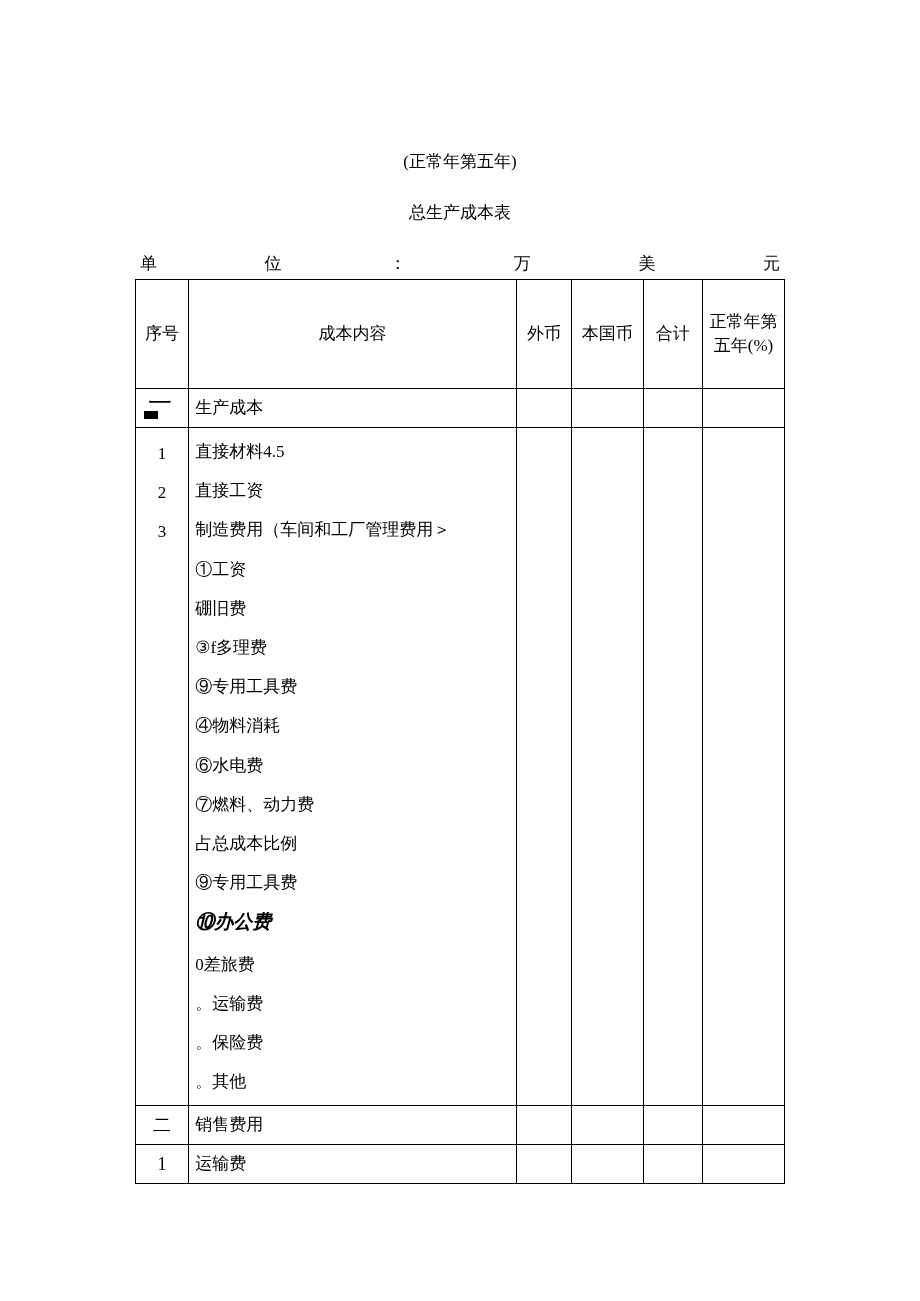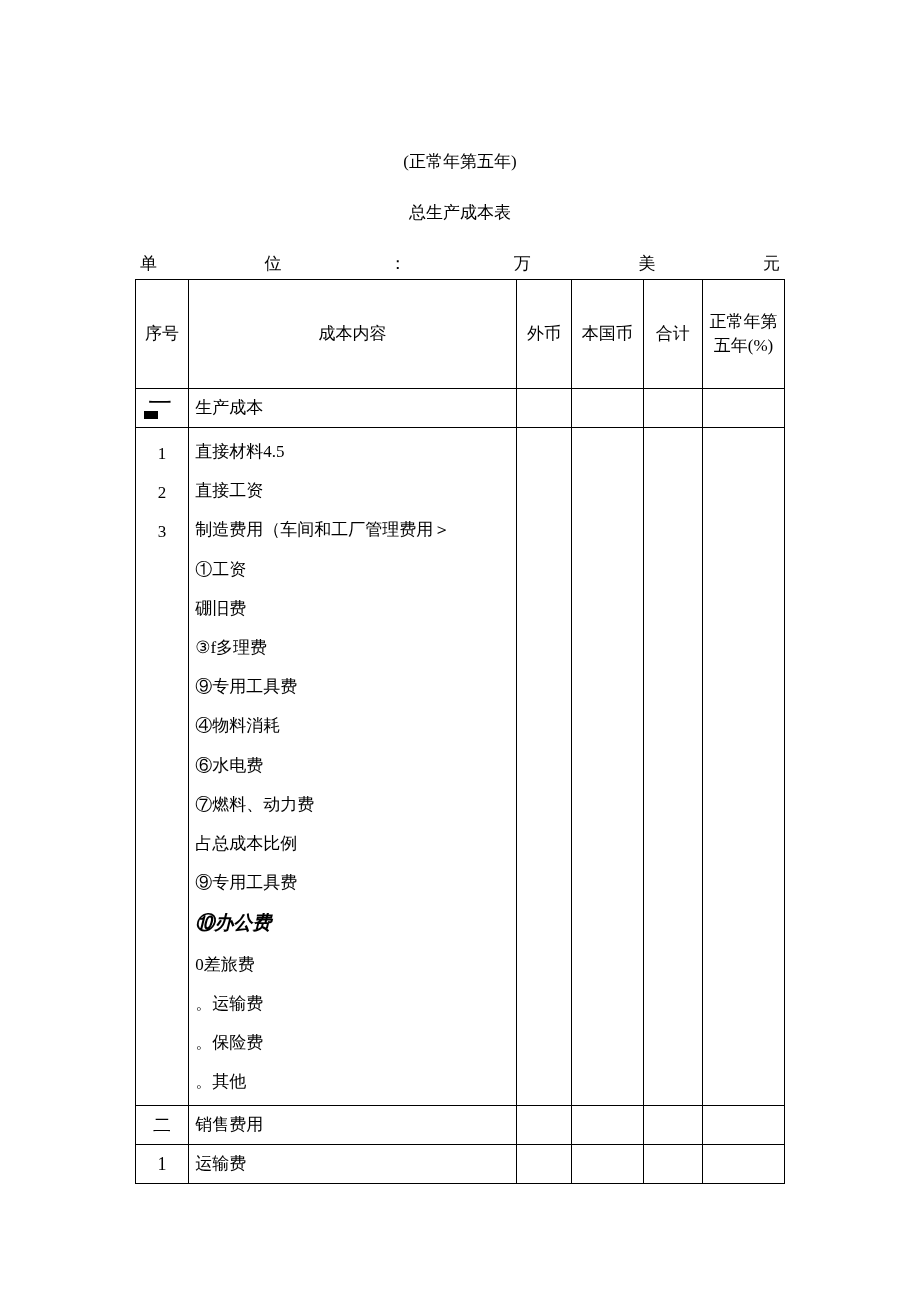--- a/index.html
+++ b/index.html
@@ -77,21 +77,21 @@
       position: absolute;
       left: 8px;
       top: 22px;
       width: 14px;
       height: 8px;
       background: #000;
     }
     .office-fee {
       font-style: italic;
       font-weight: bold;
-      font-family: Liberation Sans, sans-serif;
+      font-family: Liberation Mono, monospace;
       font-size: 19px;
       padding: 10px 0;
     }
     .row-h td { height: 28px; }
     .row-h2 td { height: 30px; }
   </style>
 </head>
 <body>
 
 <div class="page">

